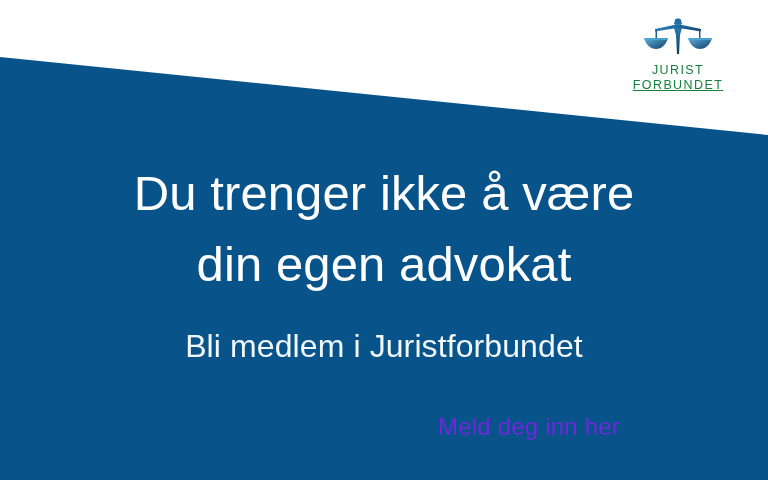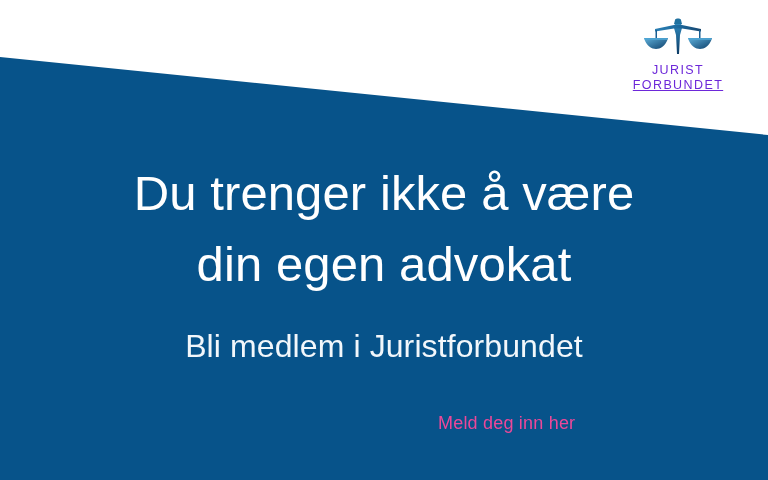--- a/index.html
+++ b/index.html
@@ -37,21 +37,21 @@
     text-align: center;
   }
   #logo-mark {
     display: block;
     margin: 0 auto;
     width: 76px;
     height: 42px;
   }
   #logo-text {
     margin-top: 3px;
-    color: #6d28d9;
+    color: #15803d;
     font-size: 12.5px;
     line-height: 14.5px;
     letter-spacing: 1.4px;
     font-weight: 400;
     text-align: center;
     white-space: nowrap;
   }
   #logo-text .line2 { display: block; text-decoration: underline; }
 
   
@@ -84,22 +84,22 @@
     font-size: 32px;
     font-weight: 400;
     letter-spacing: 0.1px;
     white-space: nowrap;
   }
 
   #cta-link {
     position: absolute;
     top: 413px;
     left: 438px;
-    color: #ec4899;
-    font-size: 18px;
+    color: #6d28d9;
+    font-size: 24px;
     font-weight: 400;
     letter-spacing: 0.2px;
     white-space: nowrap;
     text-decoration: none;
     cursor: pointer;
   }
 </style>
 </head>
 <body>
 

